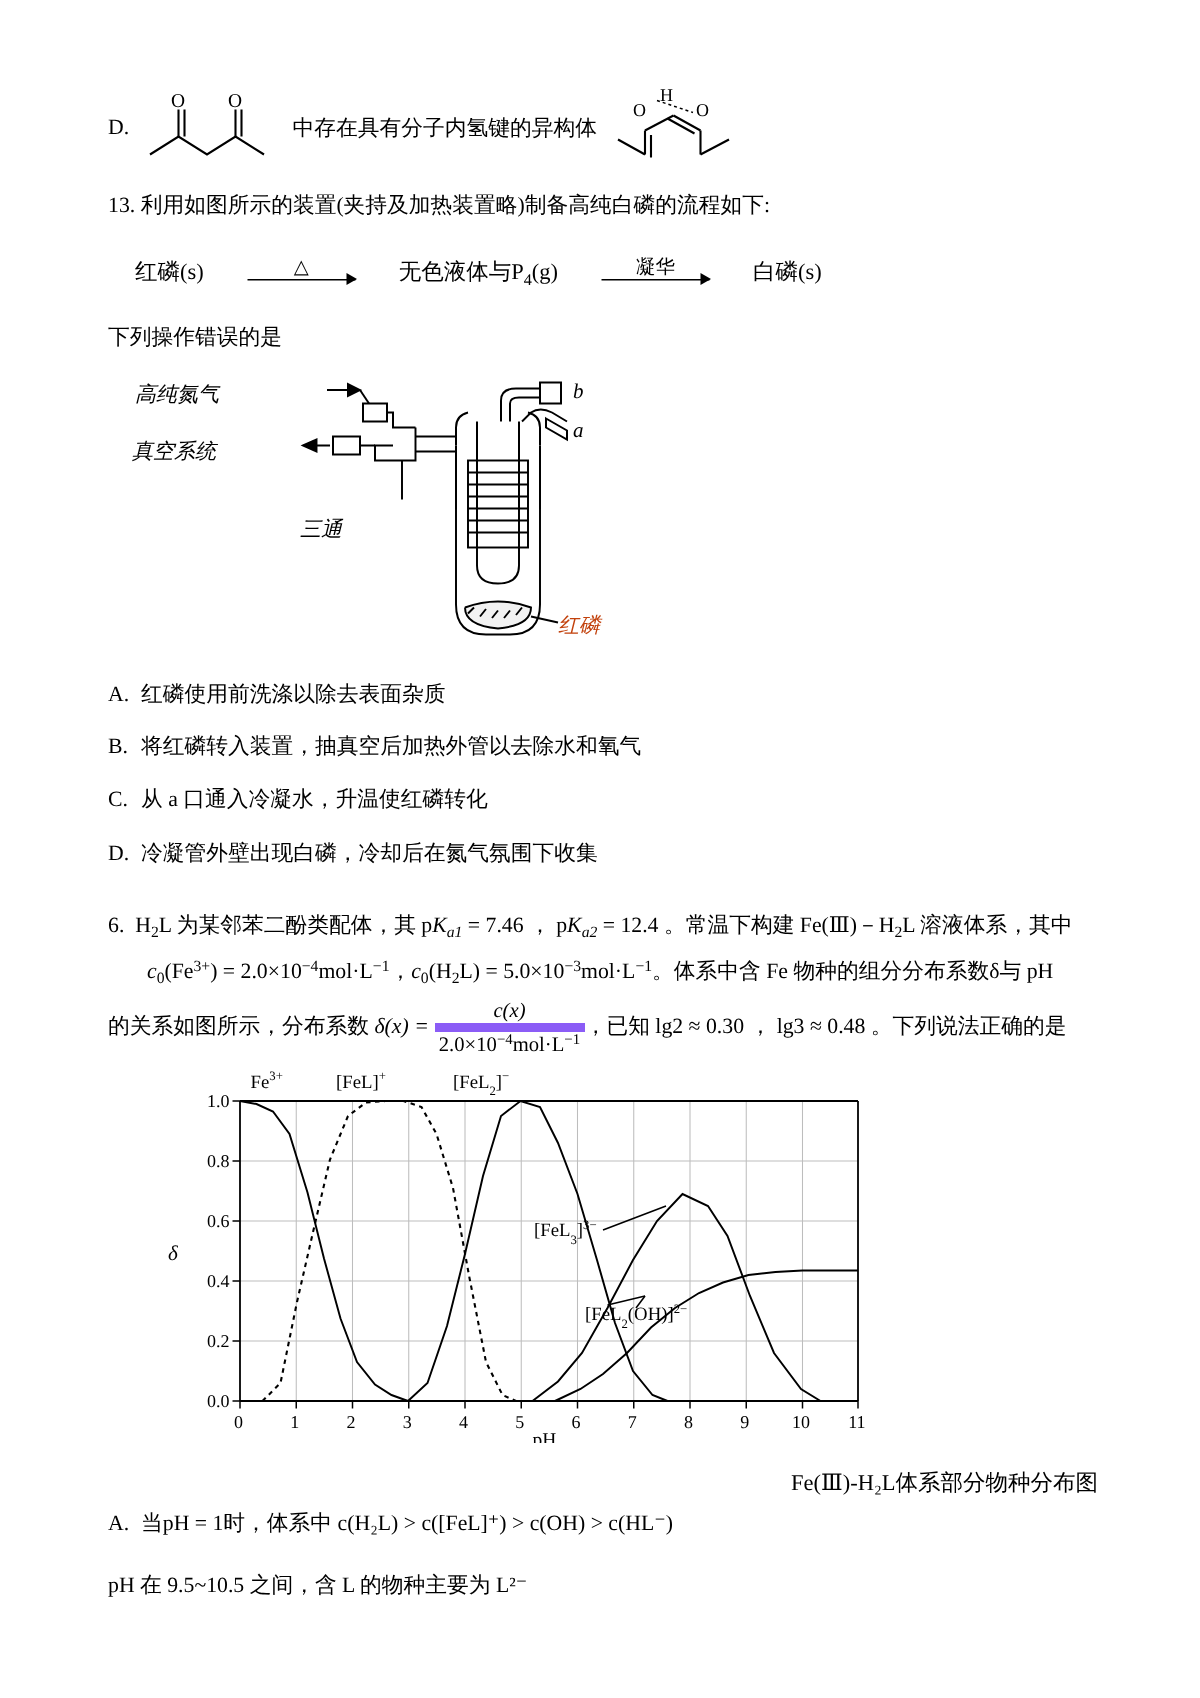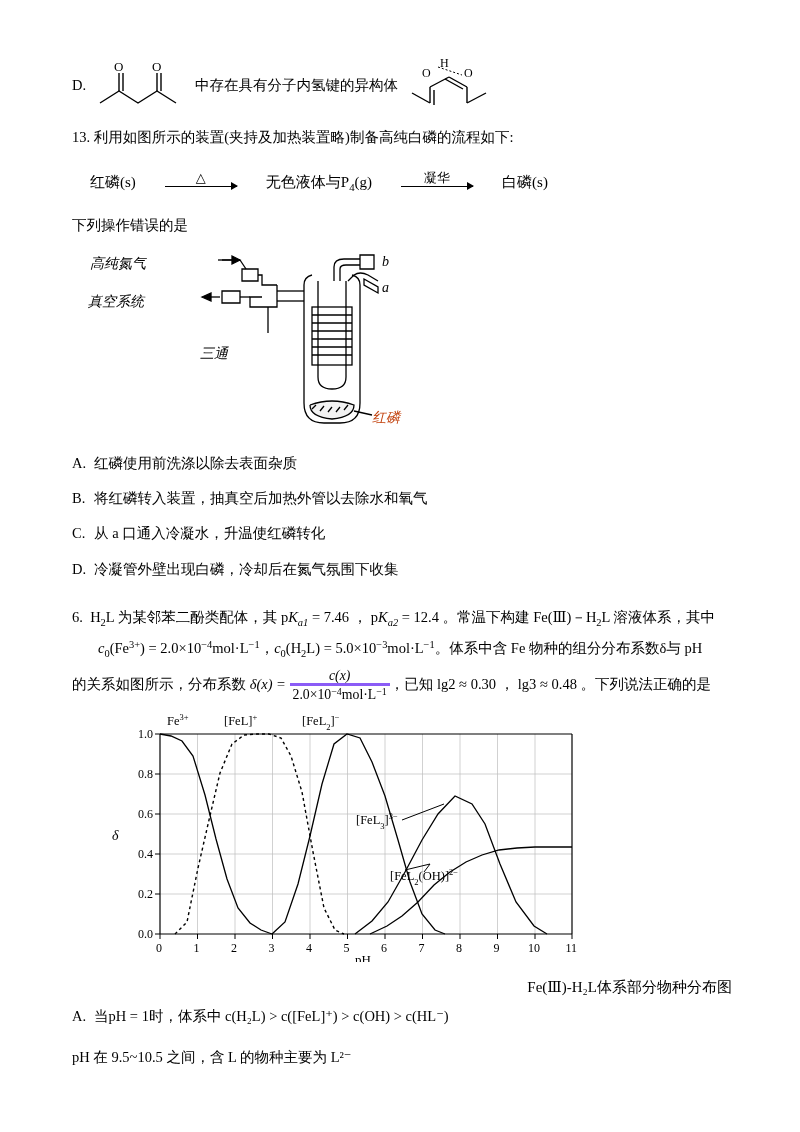--- a/index.html
+++ b/index.html
@@ -127,21 +127,21 @@
     margin-top: 2px;
     margin-left: -20px;
   }
   .frac {
     display: inline-block;
     vertical-align: middle;
     text-align: center;
     font-size: 0.95em;
     line-height: 1.15;
   }
-  .frac .num { display: block; border-bottom: 3px solid #8b5cf6; padding: 0 3px; font-style: italic; }
+  .frac .num { display: block; border-bottom: 6px solid #8b5cf6; padding: 0 3px; font-style: italic; }
   .frac .den { display: block; padding: 0 3px; }
 </style>
 </head>
 <body>
 
 <div class="page">
  <div class="content">
 
   <div class="drow">
     <span class="opt-label">D.</span>

